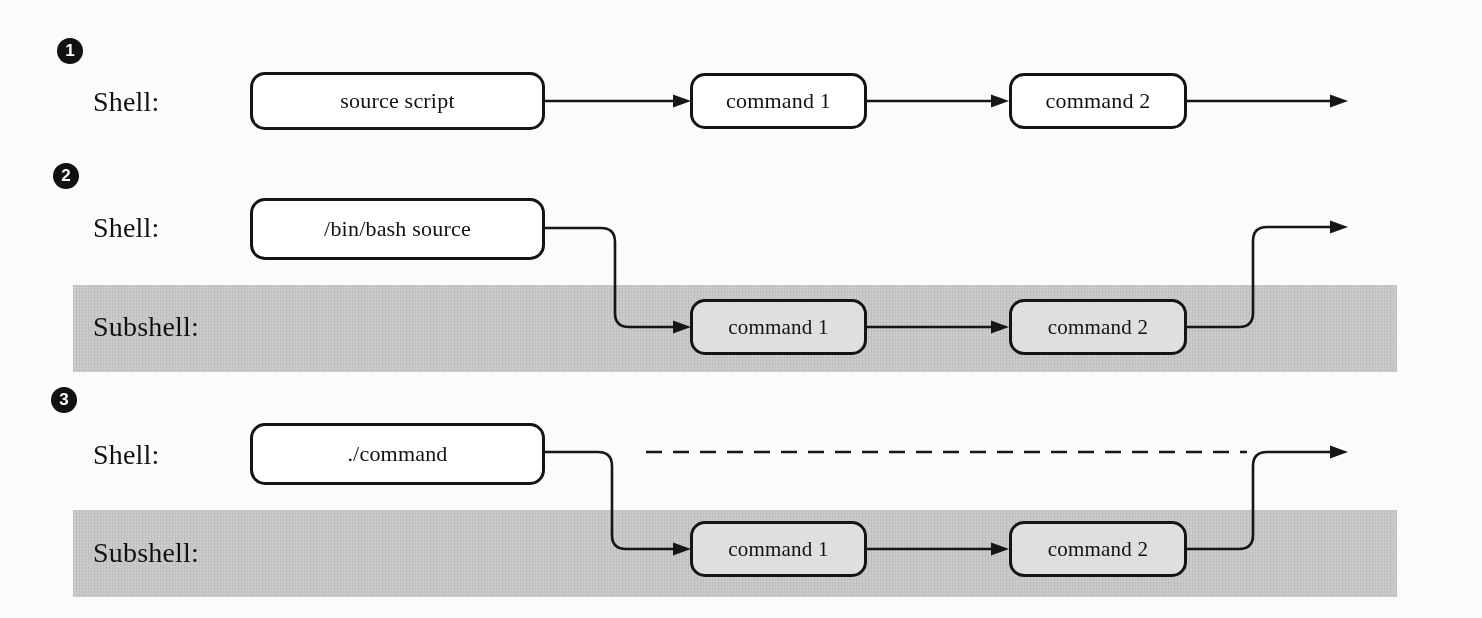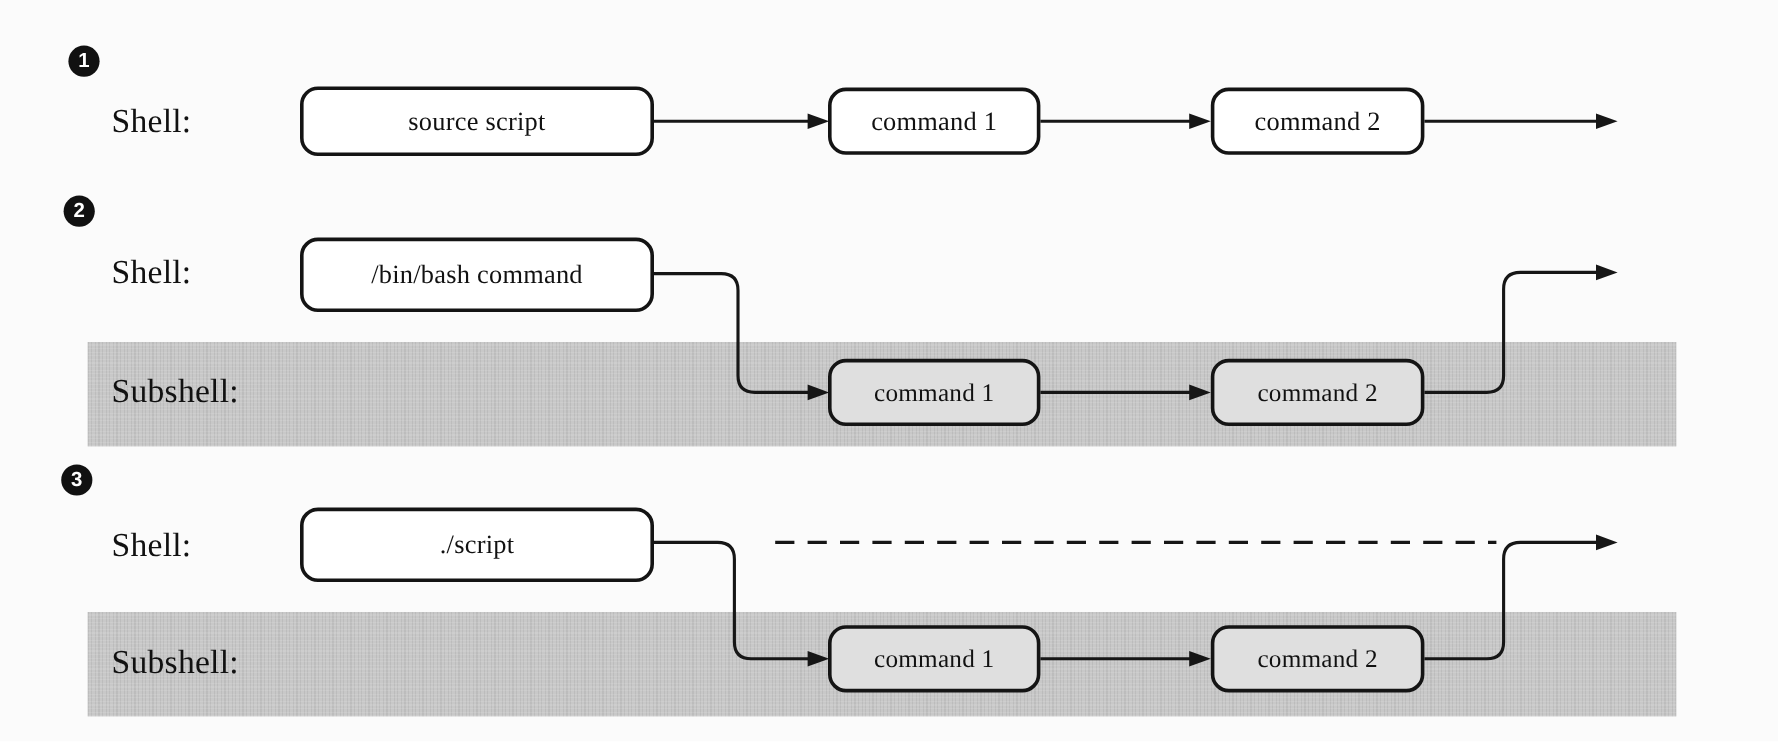--- a/index.html
+++ b/index.html
@@ -93,25 +93,25 @@
   </svg>
 
   <div class="badge" style="left:57px; top:38px;">1</div>
   <div class="rowlabel" style="left:93px; top:89px;">Shell:</div>
   <div class="node" style="left:250px; top:72px; width:295px; height:58px;">source script</div>
   <div class="node" style="left:690px; top:73px; width:177px; height:56px;">command 1</div>
   <div class="node" style="left:1009px; top:73px; width:178px; height:56px;">command 2</div>
 
   <div class="badge" style="left:53px; top:163px;">2</div>
   <div class="rowlabel" style="left:93px; top:215px;">Shell:</div>
-  <div class="node" style="left:250px; top:198px; width:295px; height:62px;">/bin/bash command</div>
+  <div class="node" style="left:250px; top:198px; width:295px; height:62px;">/bin/bash source</div>
   <div class="rowlabel" style="left:93px; top:314px;">Subshell:</div>
   <div class="node sub" style="left:690px; top:299px; width:177px; height:56px;">command 1</div>
   <div class="node sub" style="left:1009px; top:299px; width:178px; height:56px;">command 2</div>
 
   <div class="badge" style="left:51px; top:387px;">3</div>
   <div class="rowlabel" style="left:93px; top:442px;">Shell:</div>
-  <div class="node" style="left:250px; top:423px; width:295px; height:62px;">./script</div>
+  <div class="node" style="left:250px; top:423px; width:295px; height:62px;">./command</div>
   <div class="rowlabel" style="left:93px; top:540px;">Subshell:</div>
   <div class="node sub" style="left:690px; top:521px; width:177px; height:56px;">command 1</div>
   <div class="node sub" style="left:1009px; top:521px; width:178px; height:56px;">command 2</div>
 
 </div>
 
 </body></html>

